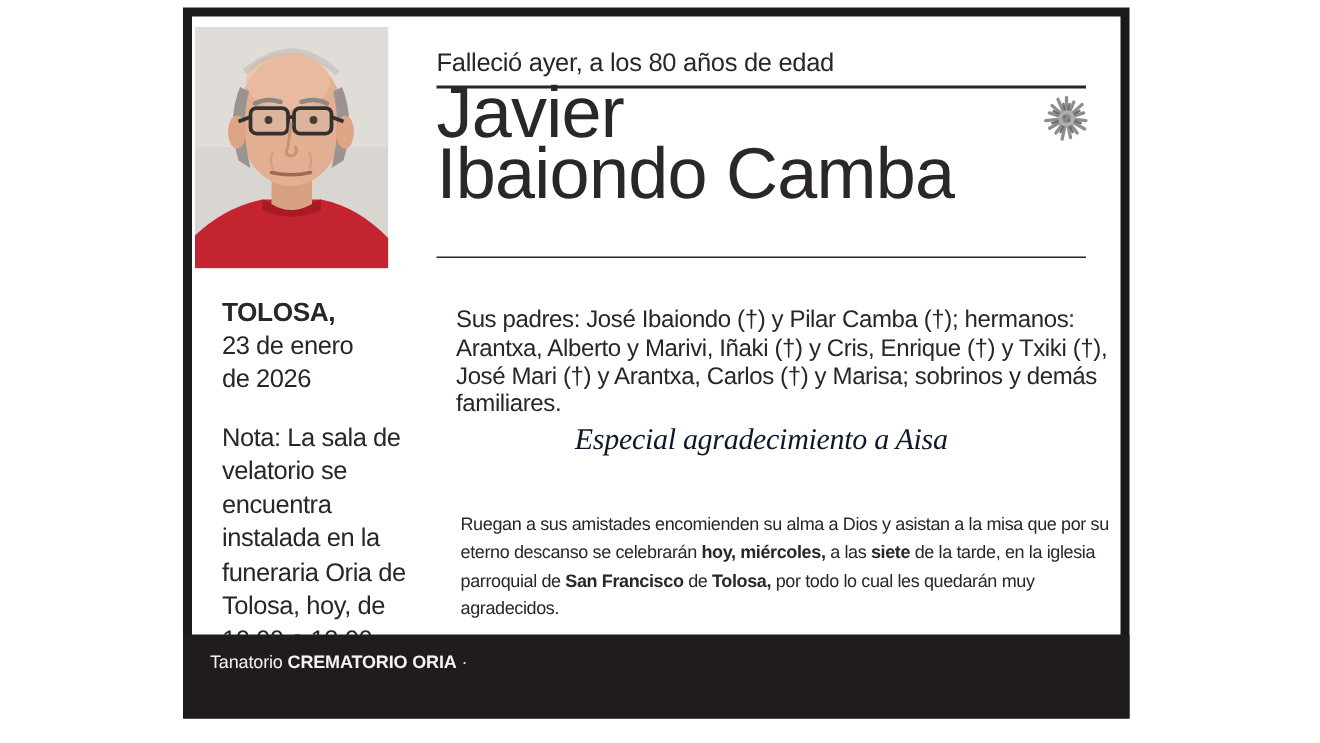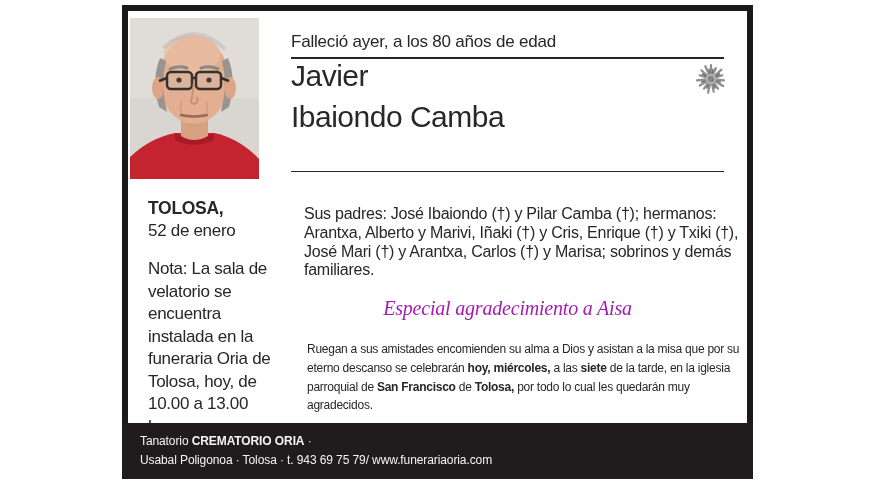--- a/index.html
+++ b/index.html
@@ -39,36 +39,36 @@
   
   .right-col{position:absolute;left:163px;top:0;width:442px;height:412px;color:#2a2526;}
   .death-line{
     position:absolute;top:21px;left:0;width:433px;
     font-size:17px;letter-spacing:-0.2px;
     padding-bottom:5px;
     border-bottom:2px solid #2a2526;
   }
   .name{
     position:absolute;top:44px;left:0;margin:0;
-    font-size:30px;line-height:41px;font-weight:400;
+    font-size:48px;line-height:41px;font-weight:400;
     letter-spacing:-0.5px;color:#2b2728;
   }
   .rule{
     position:absolute;top:160px;left:0;width:433px;
     border:none;border-top:1.5px solid #2a2526;margin:0;
   }
   .family{
     position:absolute;top:181px;left:0;width:442px;margin:13px;
     font-size:16px;line-height:18.8px;letter-spacing:-0.25px;
   }
   .ack{
-    position:absolute;top:286px;left:0;width:433px;margin:0;
+    position:absolute;top:271px;left:0;width:433px;margin:0;
     text-align:center;
     font-family:"Liberation Serif",serif;font-style:italic;
-    font-size:20px;color:#a21caf;letter-spacing:-0.2px;
+    font-size:20px;color:#0f172a;letter-spacing:-0.2px;
   }
   .funeral{
     position:absolute;top:313px;left:0;width:442px;margin:16px;
     font-size:12px;line-height:18.8px;letter-spacing:-0.25px;
   }
   .seg-b{font-weight:700;}
 
   
   .flower{position:absolute;left:565px;top:48px;width:36px;height:40px;}
 
@@ -125,21 +125,22 @@
         <path d="M52,83 Q49,89 52,95" stroke="#cf9a7c" stroke-width="1.6" fill="none" opacity="0.8"></path>
         <path d="M76,83 Q79,89 76,95" stroke="#cf9a7c" stroke-width="1.6" fill="none" opacity="0.8"></path>
 
         <path d="M51,97 Q64,100 77,97" stroke="#9c6a55" stroke-width="2.4" fill="none" stroke-linecap="round"></path>
         <path d="M56,106 Q64,110 72,106" stroke="#d19c7e" stroke-width="1.8" fill="none" opacity="0.7"></path>
       </svg>
     </div>
 
     <div class="left-col">
       <div class="place">TOLOSA,</div>
-      <div class="date-line">52 de enero</div>
+      <div class="date-line">23 de enero</div>
+      <div class="date-line">de 2026</div>
       <div class="wake-note">Nota: La sala de velatorio se encuentra instalada en la funeraria Oria de Tolosa, hoy, de 10.00 a 13.00 horas.</div>
     </div>
 
     <div class="right-col">
       <div class="death-line">Falleció ayer, a los 80 años de edad</div>
       <h1 class="name">
         <span>Javier</span><br>
         <span>Ibaiondo Camba</span>
       </h1>
       <hr class="rule">
@@ -181,17 +182,16 @@
           <circle r="5.5" fill="#aeaeae" stroke="none"></circle>
           <circle r="3" fill="#8a8a8a" stroke="none"></circle>
           <circle cx="-1.5" cy="-1" r="0.9" fill="#6a6a6a" stroke="none"></circle>
           <circle cx="1.5" cy="1.2" r="0.9" fill="#6a6a6a" stroke="none"></circle>
         </g>
       </svg>
     </div>
 
     <div class="footer">
       <div class="footer-line1"><span class="seg">Tanatorio </span><span class="seg-b">CREMATORIO ORIA</span><span class="seg"> ·</span></div>
-      <div class="footer-line2">Usabal Poligonoa · Tolosa · t. 943 69 75 79/ www.funerariaoria.com</div>
     </div>
 
   </div>
 </div>
 
 </body></html>

